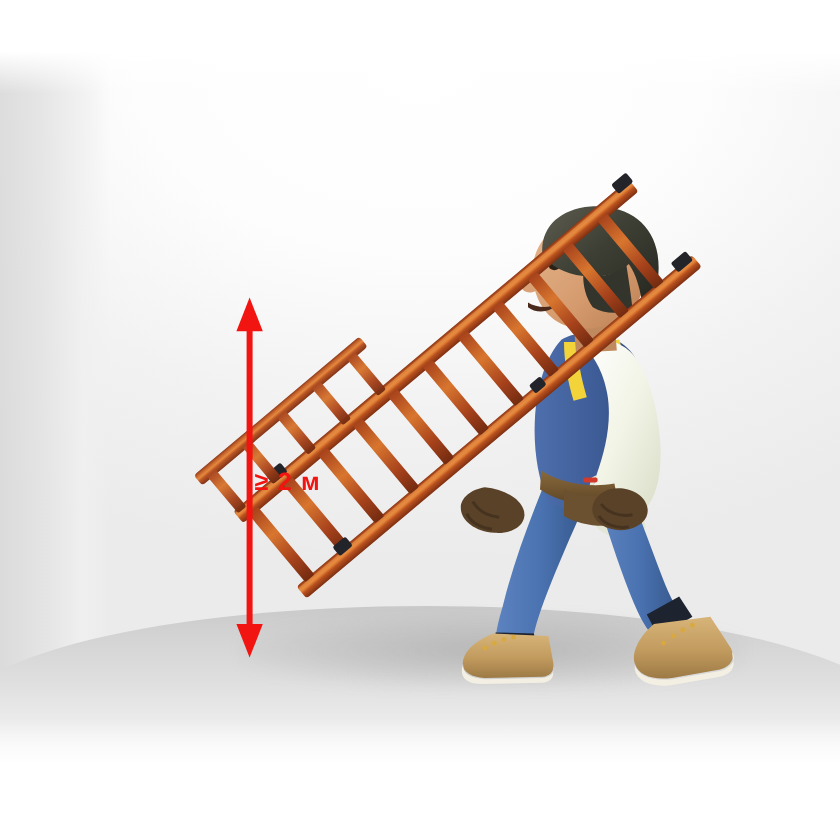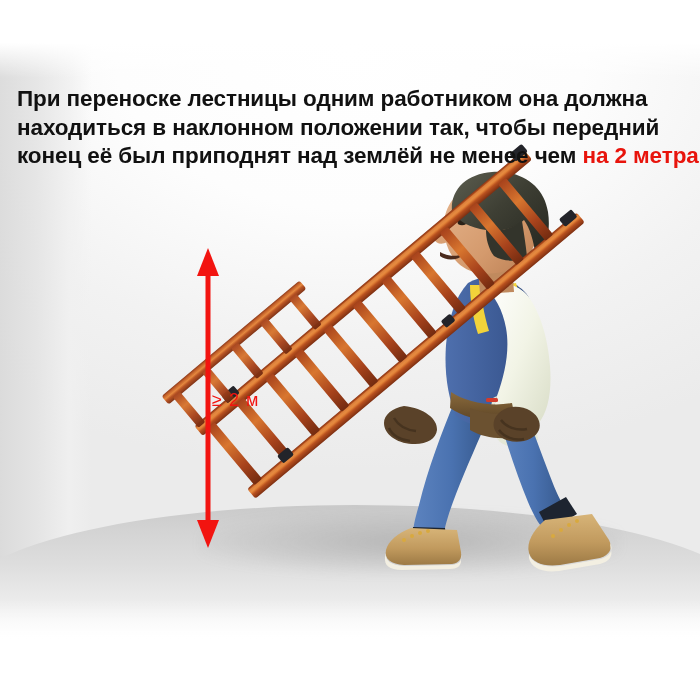--- a/index.html
+++ b/index.html
@@ -80,22 +80,22 @@
     white-space: nowrap;
   }
   .headline .hl-line { display: block; }
   .hl-red { color: #e8140c; }
 
   
   .dim-arrow { position: absolute; left: 186px; top: 244px; }
   .dim-label {
     position: absolute;
     left: 212px; top: 390px;
-    font-size: 18px;
-    font-weight: normal;
+    font-size: 21px;
+    font-weight: bold;
     color: #f21410;
     letter-spacing: 1px;
     white-space: nowrap;
   }
 
   
   .scene { position: absolute; left: 0; top: 0; }
 </style>
 </head>
 <body>
@@ -298,25 +298,20 @@
 
     <g>
       <path d="M507 408 C497 412 492 420 494 428 C497 438 510 444 524 441
                C536 438 542 430 539 421 C536 411 521 404 507 408 Z" fill="#5a4229"></path>
       <path d="M499 430 C504 437 514 441 524 439 M501 420 C506 427 516 431 527 429" stroke="#46331f" stroke-width="2.5" fill="none"></path>
     </g>
   </svg>
 
   <div class="bg-bottom-white"></div>
 
-  <div class="headline">
-    <span class="hl-line">При переноске лестницы одним работником она должна</span>
-    <span class="hl-line">находиться в наклонном положении так, чтобы передний</span>
-    <span class="hl-line"><span>конец её был приподнят над землёй не менее чем </span><span class="hl-red">на 2 метра</span></span>
-  </div>
 
   <svg class="dim-arrow" width="48" height="310" viewBox="0 0 48 310">
     <line x1="22" y1="16" x2="22" y2="292" stroke="#f21410" stroke-width="5"></line>
     <polygon points="22,4 33,32 11,32" fill="#f21410"></polygon>
     <polygon points="22,304 33,276 11,276" fill="#f21410"></polygon>
   </svg>
 
   <div class="dim-label">≥ 2 м</div>
 
 </div>

